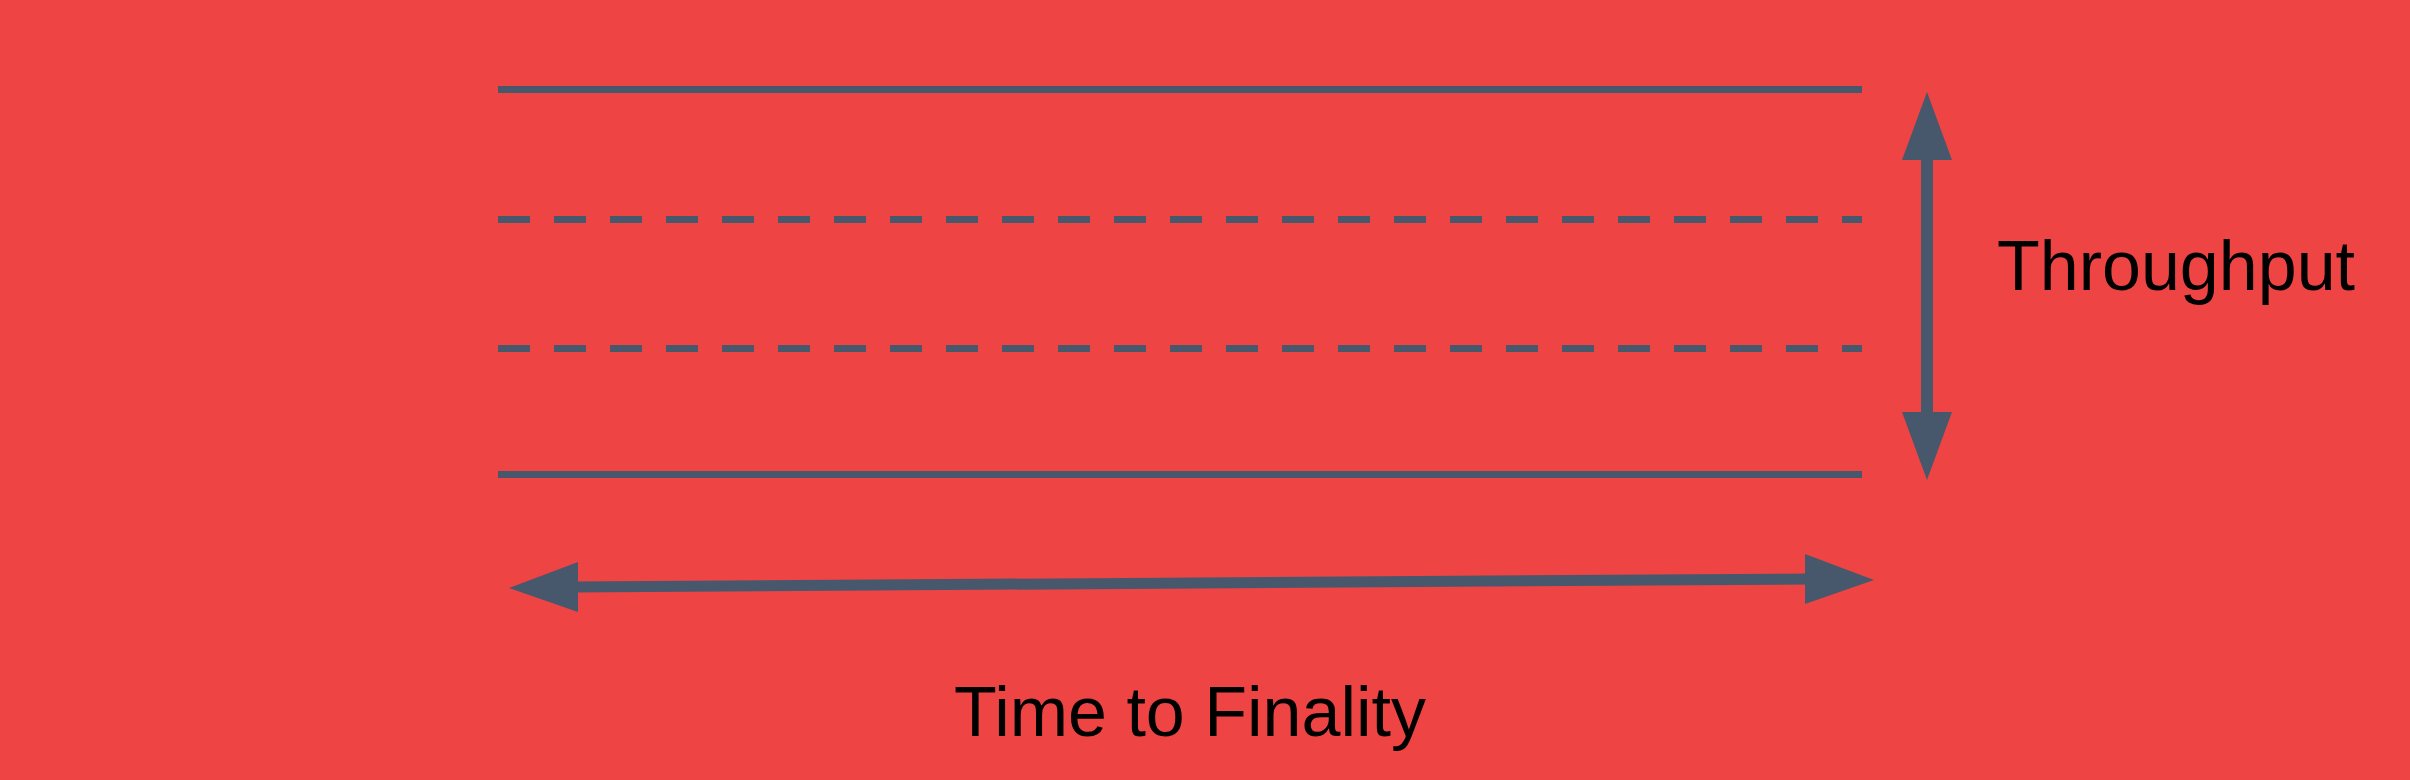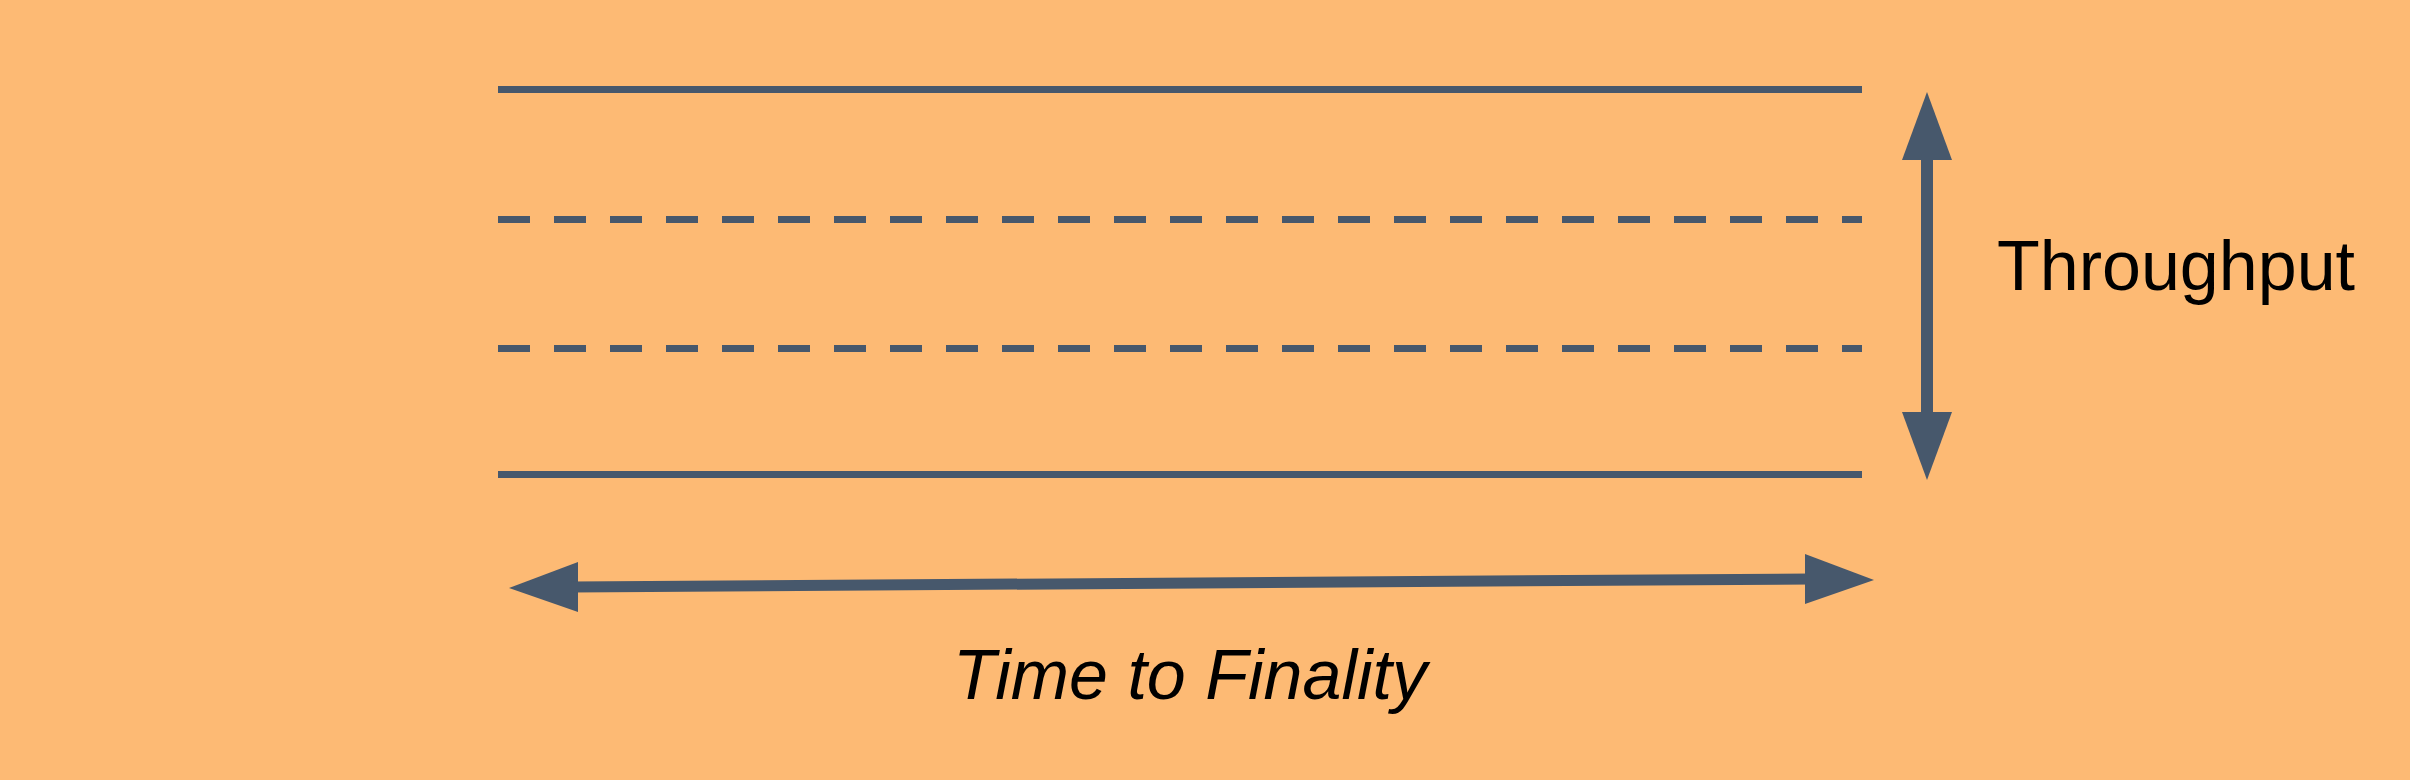--- a/index.html
+++ b/index.html
@@ -4,21 +4,21 @@
 <style>
   html, body {
     margin: 0;
     padding: 0;
     background: #ffffff;
   }
   .canvas {
     position: relative;
     width: 2410px;
     height: 780px;
-    background: #fdba74;
+    background: #ef4444;
     overflow: hidden;
     font-family: "Liberation Sans", sans-serif;
   }
   .diagram-svg {
     position: absolute;
     left: 0;
     top: 0;
     width: 2410px;
     height: 780px;
     display: block;
@@ -29,24 +29,23 @@
     font-size: 70px;
     line-height: 72px;
     white-space: nowrap;
   }
   .label-throughput {
     left: 1997px;
     top: 230px;
   }
   .label-ttf {
     left: 940px;
-    top: 639px;
+    top: 676px;
     width: 500px;
     text-align: center;
-    font-style: italic;
   }
 </style>
 </head>
 <body>
 
 <div class="canvas">
 
   <svg class="diagram-svg" viewBox="0 0 2410 780">
 
     <rect x="498" y="86" width="1364" height="7" fill="#47586C"></rect>

